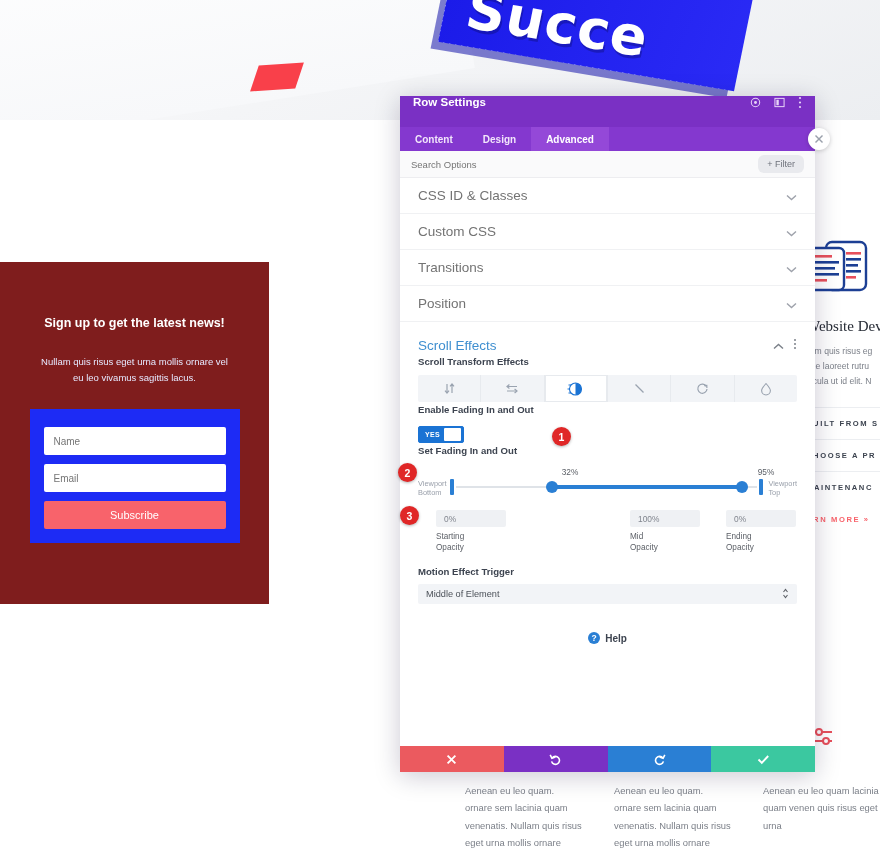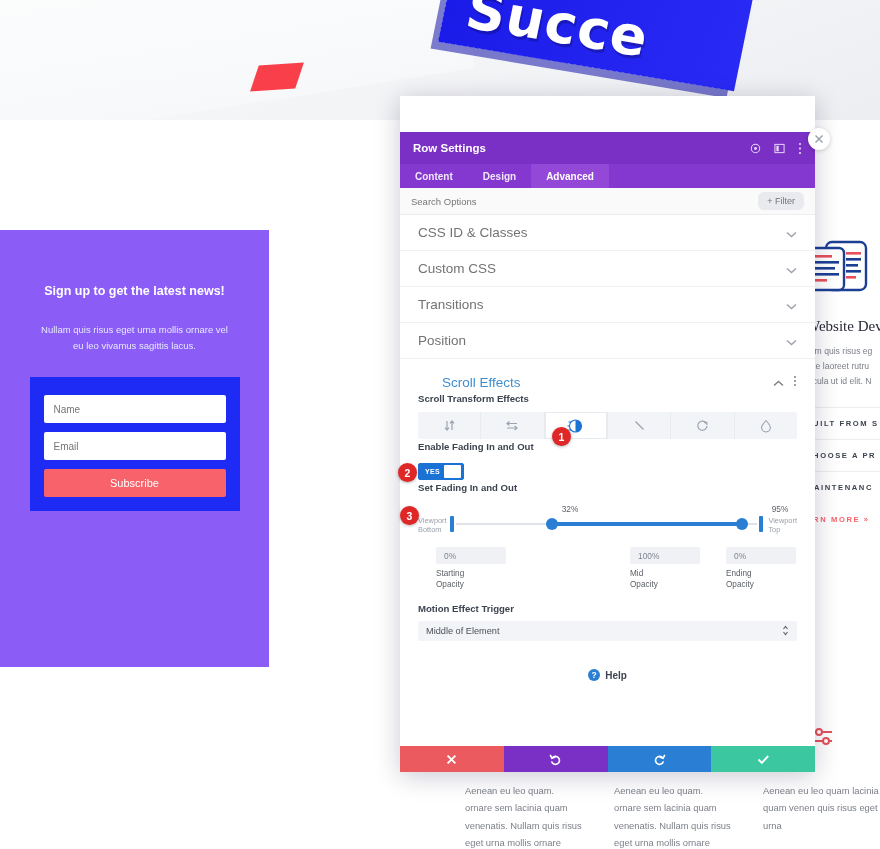--- a/index.html
+++ b/index.html
@@ -37,22 +37,22 @@
     white-space: nowrap;
   }
   .red-rhombus {
     position: absolute; left: 255px; top: 64px;
     width: 44px; height: 26px; background: #f9404a;
     transform: skewX(-22deg) rotate(-4deg);
   }
 
   
   .subscribe-block {
-    position: absolute; left: 0; top: 230px; width: 269px; height: 437px;
-    background: #8b5cf6;
+    position: absolute; left: 0; top: 262px; width: 269px; height: 342px;
+    background: #7f1d1d;
   }
   .sub-title {
     margin-top: 54px; text-align: center; color: #fff;
     font-weight: bold; font-size: 12.5px;
   }
   .sub-copy {
     margin: 24px auto 0; width: 200px; text-align: center; color: #e6e9ff;
     font-size: 9.5px; line-height: 1.65;
   }
   .sub-form {
@@ -114,21 +114,21 @@
 
   
   .modal {
     position: absolute; left: 400px; top: 96px; width: 415px; height: 676px;
     background: #ffffff;
     box-shadow: 0 4px 24px rgba(20,10,50,.22);
     display: flex; flex-direction: column; overflow: hidden;
   }
   .m-header {
     height: 31px; background: #7a30c4;
-    display: flex; align-items: center; padding: 16px 13px; margin-top: 36px;
+    display: flex; align-items: flex-start; padding: 0 13px;
   }
   .m-title { color: #fff; font-weight: bold; font-size: 11.5px; flex: 1; }
   .m-hicons { display: flex; align-items: center; gap: 13px; }
   .m-hicons span { color: #e7d4f7; display: flex; align-items: center; }
 
   .m-tabs { height: 24px; background: #8438cf; display: flex; align-items: stretch; }
   .m-tab {
     padding: 0 15px; display: flex; align-items: center; cursor: pointer;
     color: #f2e6fb; font-size: 10px; font-weight: bold;
   }
@@ -150,21 +150,21 @@
   .m-body { flex: 1; overflow: hidden; background: #fff; }
 
   .acc-row {
     height: 36px; display: flex; align-items: center; justify-content: space-between;
     padding: 0 18px; border-bottom: 1px solid #f0f1f3; cursor: pointer;
   }
   .acc-label { font-size: 13.5px; color: #737373; font-weight: normal; }
   .chev { color: #9ea2ab; }
 
   .scroll-sec { padding: 14px 18px 0; }
-  .scroll-head { display: flex; align-items: center; justify-content: space-between; margin-left: 24px; }
+  .scroll-head { display: flex; align-items: center; justify-content: space-between; }
   .scroll-title { font-size: 13.5px; color: #3f8fd0; }
   .scroll-head-icons { display: flex; align-items: center; gap: 9px; color: #7b8089; }
 
   .field-label { font-size: 9.6px; color: #3d4450; font-weight: bold; margin-top: 2px; }
 
   .effects-row {
     margin-top: 8px; display: flex; background: #f2f4f7; border-radius: 2px; overflow: hidden;
   }
   .eff-btn {
     flex: 1; height: 27px; display: flex; align-items: center; justify-content: center;
@@ -481,21 +481,21 @@
           <div class="toggle">
             <span class="toggle-text">YES</span>
             <span class="toggle-knob"></span>
           </div>
         </div>
 
         <div class="field-label">Set Fading In and Out</div>
 
         <div class="slider-area">
           <div class="sl-pct" style="left:152px">32%</div>
-          <div class="sl-pct" style="left:362px">95%</div>
+          <div class="sl-pct" style="left:348px">95%</div>
           <div class="sl-end-label left" style="white-space:pre-line;">Viewport
 Bottom</div>
           <div class="sl-end-label right" style="white-space:pre-line;">Viewport
 Top</div>
           <div class="sl-track-wrap">
             <div class="sl-track"></div>
             <div class="sl-fill" style="left:32%; right:5%;"></div>
             <div class="sl-cap left"></div>
             <div class="sl-cap right"></div>
             <div class="sl-handle" style="left:32%"></div>

